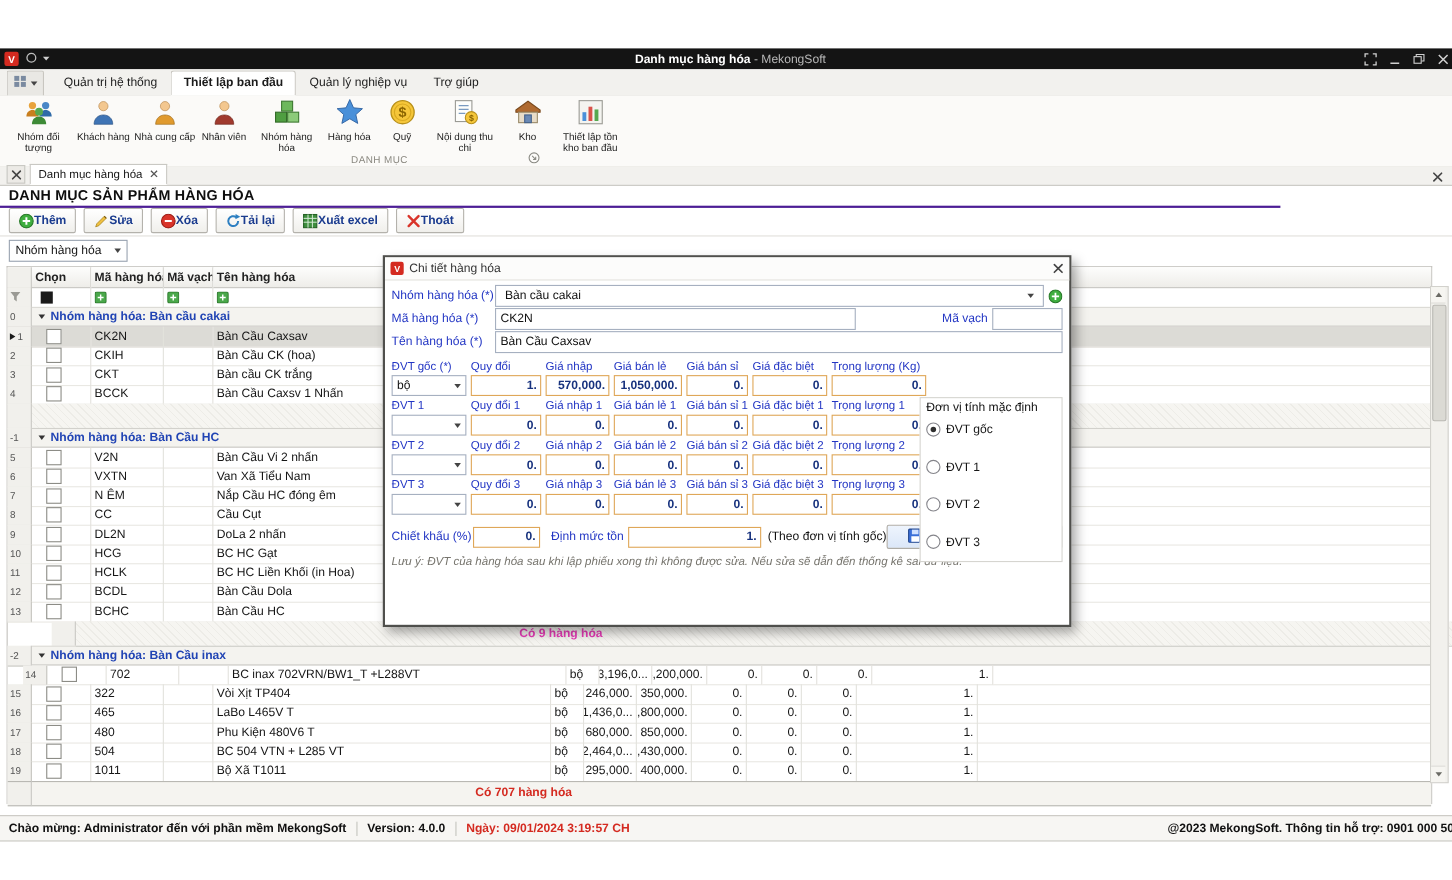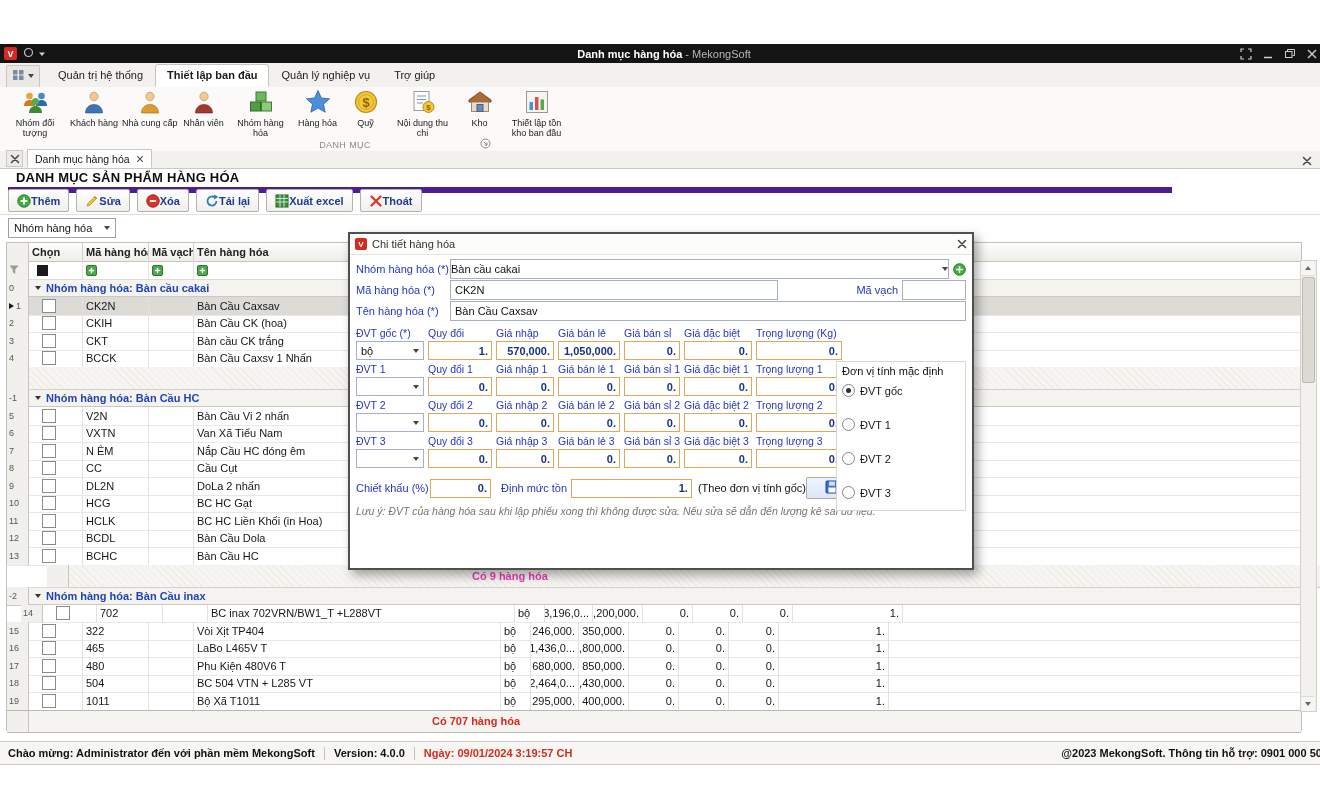--- a/index.html
+++ b/index.html
@@ -41,21 +41,21 @@
   
   .doctabs{position:absolute;left:0;top:151px;width:1320px;height:17px;background:#f2f1ee;
     border-bottom:1px solid #c9c8c3;display:flex;align-items:flex-end;z-index:2}
   .dt-close{width:15px;height:15px;display:inline-flex;align-items:center;justify-content:center;
     border:1px solid #c9c8c3;background:#eceae6;margin:0 4px 1px 6px}
   .doctab{display:flex;align-items:center;gap:6px;height:17px;padding:0 7px;background:#fff;
     border:1px solid #c9c8c3;border-bottom:1px solid #fff;font-size:10.5px}
   .dt-close-right{margin-left:auto;margin-right:8px;margin-bottom:2px;display:inline-flex}
 
   
-  .pagebar{position:absolute;left:8px;top:168px;width:1164px;height:19px;border-bottom:6px solid #4c1d95;display:flex;align-items:center}
+  .pagebar{position:absolute;left:0;top:168px;width:1164px;height:19px;border-bottom:2px solid #4c1d95;display:flex;align-items:center}
   .pagebar h1{font-size:13px;margin:0;padding-left:8px;font-weight:bold;color:#0e0e0e;letter-spacing:.2px}
   .toolband{position:absolute;left:0;top:187px;width:1320px;height:27px;border-bottom:1px solid #e2e0db;
     display:flex;align-items:center;gap:7px;padding-left:8px}
   .tbtn{display:inline-flex;align-items:center;gap:0;height:21px;padding:0 8px;background:linear-gradient(#ffffff,#f0efeb);
     border:1px solid #b4b2ac;border-radius:2px;font-weight:bold;color:#1b3c8f;font-size:11px;cursor:default}
   .comboband{position:absolute;left:0;top:214px;width:1320px;height:28px;display:flex;align-items:center;padding-left:8px}
   .combo-filter{width:96px;height:18px;border:1px solid #98a2b0;background:#fff;display:flex;
     align-items:center;justify-content:space-between;padding:0 5px;font-size:11px}
   .caret{width:0;height:0;border-left:3.5px solid transparent;border-right:3.5px solid transparent;border-top:4.5px solid #444}
 
@@ -97,21 +97,21 @@
     border:2px solid #4f4f4c;box-shadow:4px 5px 10px rgba(0,0,0,.35);z-index:30}
   .modal-title{height:20px;display:flex;align-items:center;gap:5px;padding:0 5px;border-bottom:1px solid #e4e3de;background:#fcfcfb}
   .modal-title .ttl{font-size:11px;color:#333}
   .dlg-close{margin-left:auto;display:inline-flex;cursor:default}
   .modal-body{position:relative;padding:4px 6px;height:308px}
   .frow{display:flex;align-items:center;height:20px;margin-bottom:1px}
   .frow label{width:94px;flex:none;color:#2336c4;font-size:11px}
   .tinput{height:18px;border:1px solid #a6b0c0;background:#fff;display:flex;align-items:center;
     padding:0 4px;font-size:11px;color:#111}
   .combo{height:18px;border:1px solid #a6b0c0;background:#fff;display:flex;align-items:center;
-    justify-content:space-between;padding:0 0;font-size:11px;color:#111}
+    justify-content:space-between;padding:0 8px;font-size:11px;color:#111}
   .grow{flex:1}
   .plusbtn{display:inline-flex;margin-left:4px;flex:none}
   .lbl2{color:#2336c4;margin-left:auto;padding-right:4px;flex:none}
   .unit-grid{display:grid;grid-template-columns:68px 64px 58px 62px 56px 68px 86px;column-gap:4px;row-gap:2px;margin-top:5px;width:486px}
   .uhead{height:13px;font-size:10.5px;color:#2336c4;display:flex;align-items:flex-end;white-space:nowrap;overflow:hidden}
   .uinput{height:17px;border:1px solid #dfa758;background:#fff;display:flex;align-items:center;
     justify-content:flex-end;padding:0 3px;font-weight:bold;color:#17327e;font-size:11px}
   .ucombo{height:17px;border:1px solid #a6b0c0;background:#fff;display:flex;align-items:center;
     justify-content:space-between;padding:0 4px;font-size:11px;color:#111}
   .radio-panel{position:absolute;top:106px;right:6px;width:118px;height:142px;border:1px solid #d6d5d0;background:#fff;padding:3px 5px;font-size:11px}
@@ -994,21 +994,21 @@
           </span>
           <span class="dlg-btn close">
             <span id="closeArrowIcon"><svg width="15" height="14" viewBox="0 0 15 14">
                   <path d="M1.5 5 H8.5 V2 L13.5 7 L8.5 12 V9 H1.5 Z" fill="#f5a91f" stroke="#bf7d0a" stroke-width="0.8"></path>
                 </svg></span>
             <span>Đóng</span>
           </span>
         </span>
       </div>
 
-      <div class="dlg-note">Lưu ý: ĐVT của hàng hóa sau khi lập phiếu xong thì không được sửa. Nếu sửa sẽ dẫn đến lượng kê sai dữ liệu.</div>
+      <div class="dlg-note">Lưu ý: ĐVT của hàng hóa sau khi lập phiếu xong thì không được sửa. Nếu sửa sẽ dẫn đến thống kê sai dữ liệu.</div>
     </div>
   </div>
 
   <div class="statusbar">
     <span class="sb-b">Chào mừng: Administrator đến với phần mềm MekongSoft</span>
     <span class="sb-sep"></span>
     <span class="sb-b">Version: 4.0.0</span>
     <span class="sb-sep"></span>
     <span class="sb-date">Ngày: 09/01/2024 3:19:57 CH</span>
     <span class="sb-right">@2023 MekongSoft. Thông tin hỗ trợ: 0901 000 508</span>

